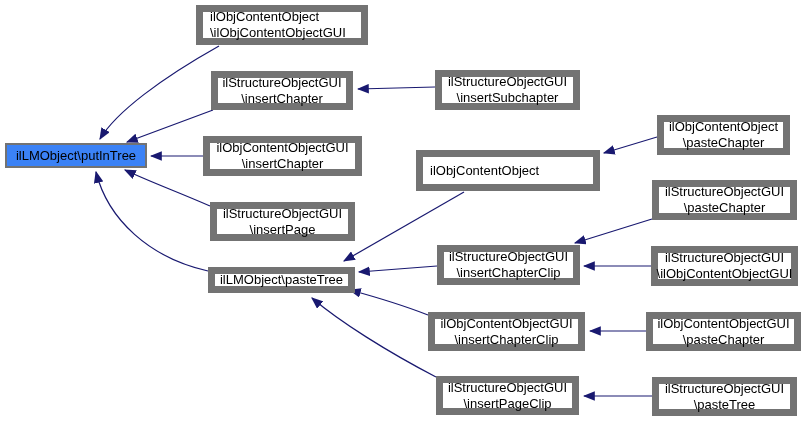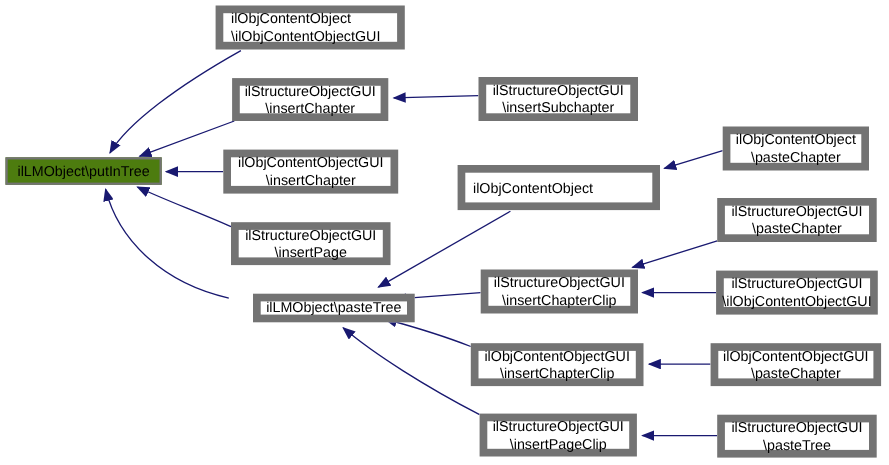--- a/index.html
+++ b/index.html
@@ -8,21 +8,21 @@
     font-family:"Liberation Sans", sans-serif; overflow:hidden;
   }
   .edges { position:absolute; left:0; top:0; width:808px; height:423px; }
   .node {
     position:absolute; box-sizing:border-box;
     border:7px solid #737373; background:#ffffff; color:#000000;
     display:flex; flex-direction:column; justify-content:center; align-items:center;
     font-size:13px; line-height:16px; white-space:nowrap; cursor:pointer;
   }
   .node.left-align { align-items:flex-start; padding-left:7px; }
-  .node.highlight { background:#4d7c0f; border-width:2px; }
+  .node.highlight { background:#3b82f6; border-width:2px; }
   .node span { display:block; }
 </style>
 </head>
 <body>
 
 <div class="diagram">
 
   <svg class="edges" width="808" height="423" viewBox="0 0 808 423" xmlns="http://www.w3.org/2000/svg">
     <defs>
       <marker id="arrow" viewBox="0 0 10 8" refX="9" refY="4" markerWidth="10" markerHeight="8" orient="auto">
@@ -65,21 +65,21 @@
   <div class="node" style="left:203px; top:136px; width:159px; height:40px;">
     <span>ilObjContentObjectGUI</span>
     <span>\insertChapter</span>
   </div>
 
   <div class="node" style="left:210px; top:202px; width:145px; height:39px;">
     <span>ilStructureObjectGUI</span>
     <span>\insertPage</span>
   </div>
 
-  <div class="node" style="left:208px; top:267px; width:147px; height:26px;margin-left:22px;">
+  <div class="node" style="left:208px; top:267px; width:147px; height:26px;">
     <span>ilLMObject\pasteTree</span>
   </div>
 
   <div class="node" style="left:435px; top:70px; width:145px; height:40px;">
     <span>ilStructureObjectGUI</span>
     <span>\insertSubchapter</span>
   </div>
 
   <div class="node left-align" style="left:416px; top:150px; width:184px; height:41px;">
     <span>ilObjContentObject</span>

